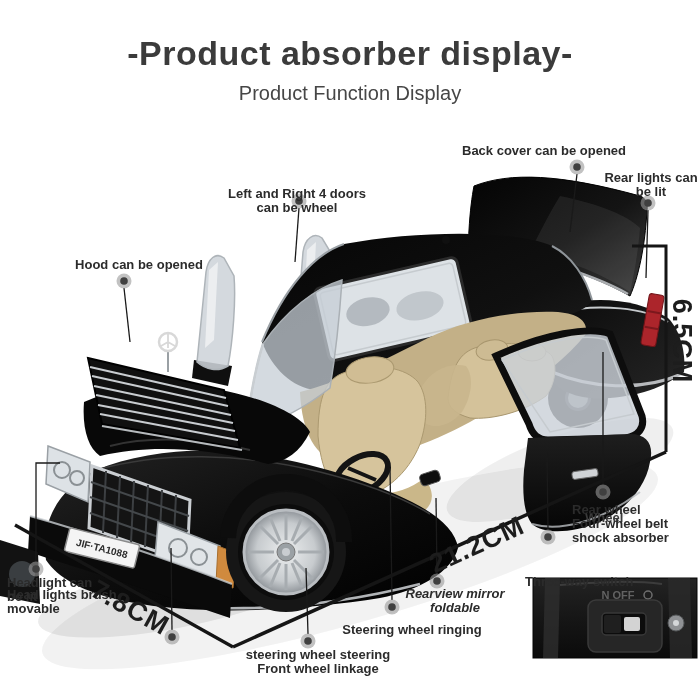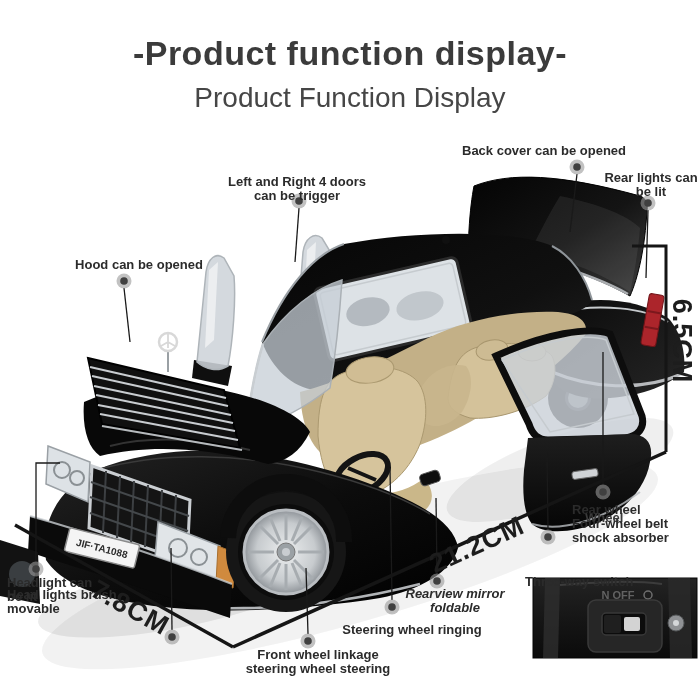--- a/index.html
+++ b/index.html
@@ -1,21 +1,21 @@
 <!DOCTYPE html>
 <html><head>
 <meta charset="utf-8">
 <style>
   html,body{margin:0;padding:0;background:#ffffff;}
   .page{position:relative;width:700px;height:700px;background:#ffffff;overflow:hidden;
         font-family:"Liberation Sans",sans-serif;}
   .title{position:absolute;left:350px;top:34px;transform:translateX(-50%);
          font-size:34px;font-weight:700;color:#3b3b3b;letter-spacing:.5px;white-space:nowrap;}
   .subtitle{position:absolute;left:350px;top:82px;transform:translateX(-50%);
-         font-size:28px;font-weight:400;color:#464646;white-space:nowrap;}
+         font-size:20px;font-weight:400;color:#464646;white-space:nowrap;}
   .label{position:absolute;font-size:13px;line-height:14px;font-weight:700;color:#2b2b2b;
          white-space:nowrap;z-index:5;}
   .label span{display:block;}
   .center{transform:translateX(-50%);text-align:center;}
   .dim{position:absolute;font-size:27px;font-weight:700;color:#1d1d1d;letter-spacing:1px;
        white-space:nowrap;z-index:6;}
   svg.scene{position:absolute;left:0;top:0;z-index:1;}
 </style>
 </head>
 <body>
@@ -305,51 +305,51 @@
       <line x1="648" y1="599" x2="648" y2="603" stroke="#6e6e6e" stroke-width="1.5"></line>
       <rect x="588" y="600" width="74" height="52" rx="8" fill="#262626" stroke="#3a3a3a" stroke-width="1.5"></rect>
       <rect x="602" y="613" width="44" height="22" rx="4" fill="#0c0c0c" stroke="#383838" stroke-width="1.5"></rect>
       <rect x="604" y="615" width="17" height="18" rx="2" fill="#1f1f1f"></rect>
       <rect x="624" y="617" width="16" height="14" rx="2" fill="#e9e9e9" opacity="0.9"></rect>
       <circle cx="676" cy="623" r="8" fill="#8f9194" stroke="#55585a" stroke-width="1"></circle>
       <circle cx="676" cy="623" r="3" fill="#d5d7d9"></circle>
     </g>
   </svg>
 
-  <div class="title">-Product function display-</div>
+  <div class="title">-Product absorber display-</div>
   <div class="subtitle">Product Function Display</div>
 
   <div class="label center" style="left:544px;top:144px;">
     <span>Back cover can be opened</span>
   </div>
   <div class="label center" style="left:651px;top:171px;">
     <span>Rear lights can</span>
     <span>be lit</span>
   </div>
-  <div class="label center" style="left:297px;top:175px;">
+  <div class="label center" style="left:297px;top:187px;">
     <span>Left and Right 4 doors</span>
-    <span>can be trigger</span>
+    <span>can be wheel</span>
   </div>
   <div class="label center" style="left:139px;top:258px;">
     <span>Hood can be opened</span>
   </div>
 
   <div class="label" style="left:7px;top:556px;margin-top:20px;">
     <span>Headlight can</span>
     <span>be lit</span>
   </div>
   <div class="label" style="left:7px;top:588px;">
     <span>Head lights brush</span>
     <span>movable</span>
   </div>
 
 
   <div class="label center" style="left:318px;top:648px;">
+    <span>steering wheel steering</span>
     <span>Front wheel linkage</span>
-    <span>steering wheel steering</span>
   </div>
   <div class="label center" style="left:412px;top:623px;">
     <span>Steering wheel ringing</span>
   </div>
   <div class="label center" style="left:455px;top:587px;font-style:italic;">
     <span>Rearview mirror</span>
     <span>foldable</span>
   </div>
   <div class="label" style="left:525px;top:549px;margin-top:26px;">
     <span>Three-way switch</span>

